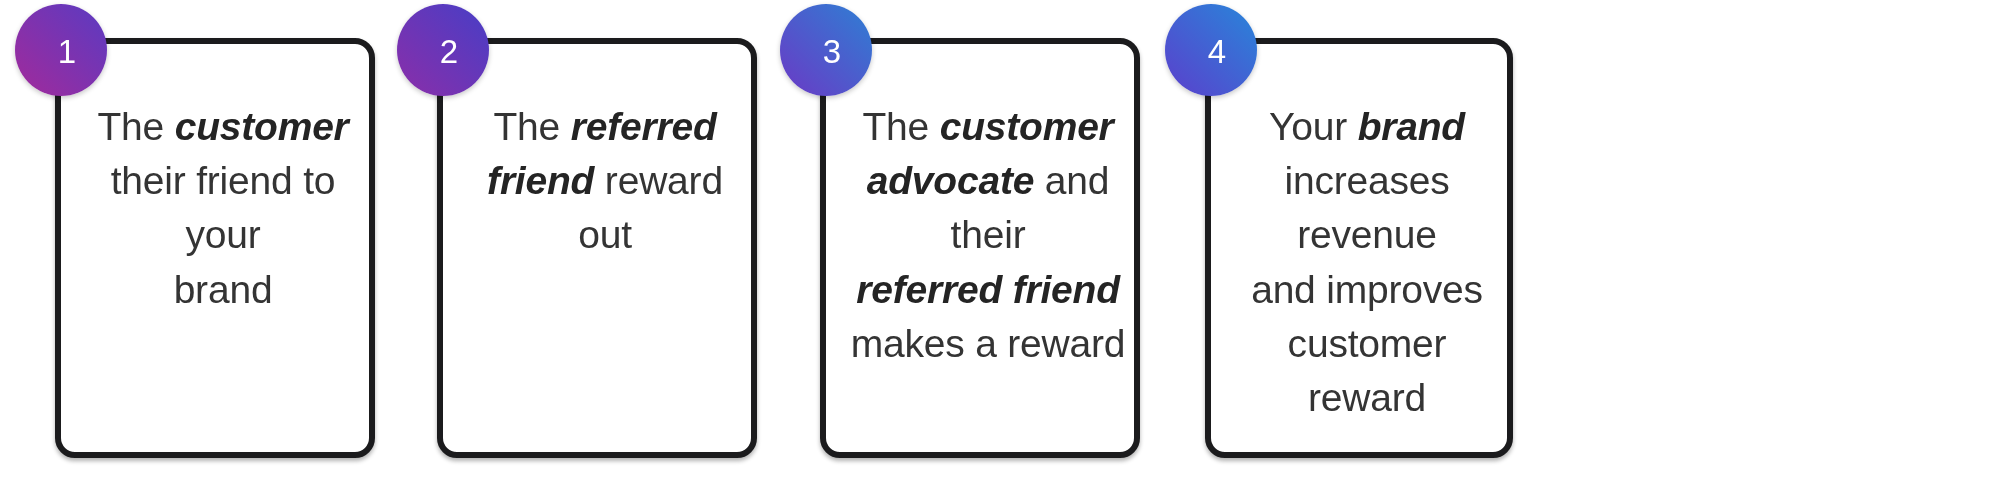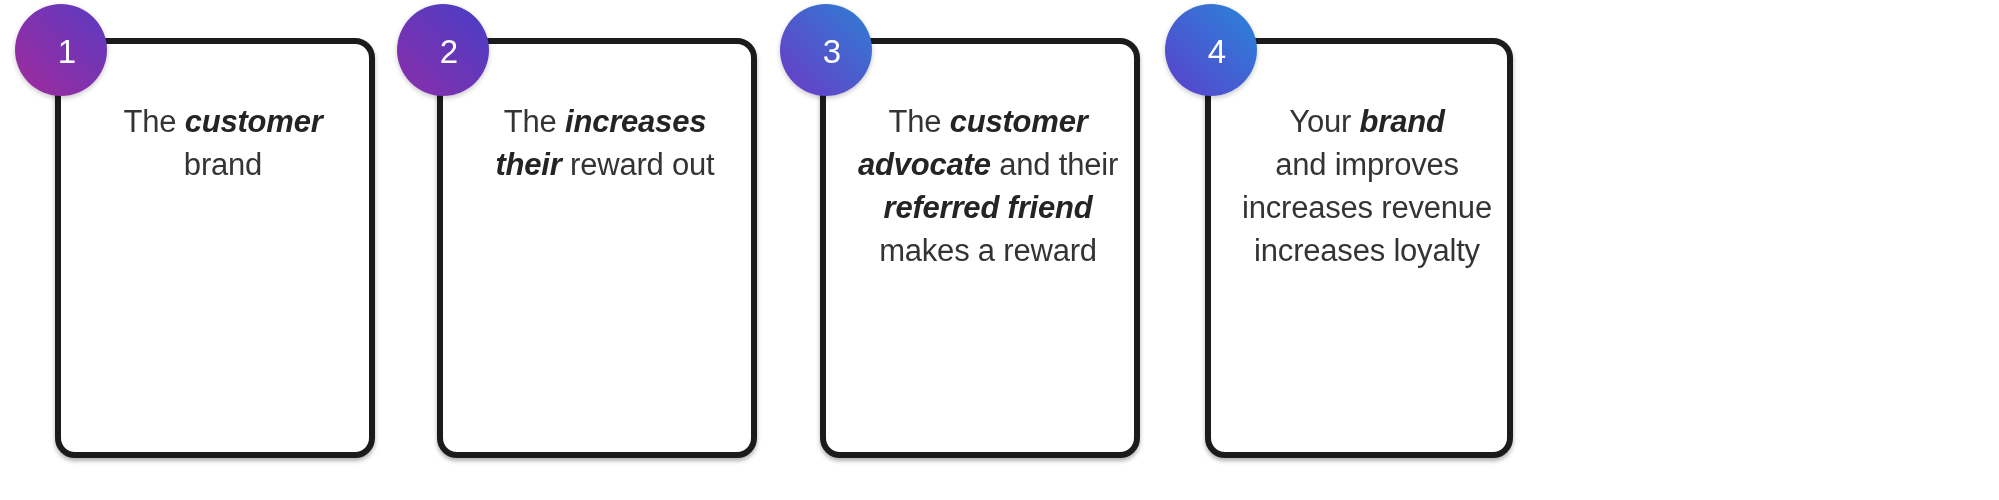--- a/index.html
+++ b/index.html
@@ -48,21 +48,21 @@
     border-radius: 20px;
     box-shadow: 0 3px 4px rgba(0,0,0,0.30);
   }
 
   .step-text {
     position: absolute;
     left: 18px;
     right: 2px;
     top: 56px;
     text-align: center;
-    font-size: 31px;
+    font-size: 39px;
     line-height: 1.39;
     color: #343434;
     letter-spacing: -0.2px;
     font-weight: 400;
   }
 
   .step-text b {
     font-weight: 700;
     font-style: italic;
     color: #242424;
@@ -104,32 +104,33 @@
 </style>
 </head>
 <body>
 
 <div class="stage">
   <div class="steps-row" id="steps-row">
       <div class="step" id="step-0">
         <div class="step-card">
           <div class="step-text">
             <div><span>The </span><b>customer</b></div>
+            <div><span>their friend to your</span></div>
             <div><span>brand</span></div>
           </div>
         </div>
         <div class="step-badge" style="background: linear-gradient(45deg, rgb(162, 42, 155) 0%, rgb(90, 59, 194) 100%);">
           <span>1</span>
         </div>
       </div>
       <div class="step" id="step-1">
         <div class="step-card">
           <div class="step-text">
-            <div><span>The </span><b>increases</b></div>
-            <div><b>their</b><span> reward out</span></div>
+            <div><span>The </span><b>referred</b></div>
+            <div><b>friend</b><span> reward out</span></div>
           </div>
         </div>
         <div class="step-badge" style="background: linear-gradient(45deg, rgb(139, 46, 169) 0%, rgb(71, 62, 198) 100%);">
           <span>2</span>
         </div>
       </div>
       <div class="step" id="step-2">
         <div class="step-card">
           <div class="step-text">
             <div><span>The </span><b>customer</b></div>
@@ -139,23 +140,23 @@
           </div>
         </div>
         <div class="step-badge" style="background: linear-gradient(45deg, rgb(107, 57, 197) 0%, rgb(46, 127, 212) 100%);">
           <span>3</span>
         </div>
       </div>
       <div class="step" id="step-3">
         <div class="step-card">
           <div class="step-text">
             <div><span>Your </span><b>brand</b></div>
+            <div><span>increases revenue</span></div>
             <div><span>and improves</span></div>
-            <div><span>increases revenue</span></div>
-            <div><span>increases loyalty</span></div>
+            <div><span>customer reward</span></div>
           </div>
         </div>
         <div class="step-badge" style="background: linear-gradient(45deg, rgb(91, 63, 204) 0%, rgb(40, 134, 218) 100%);">
           <span>4</span>
         </div>
       </div>
     </div>
 </div>
 
 </body></html>

